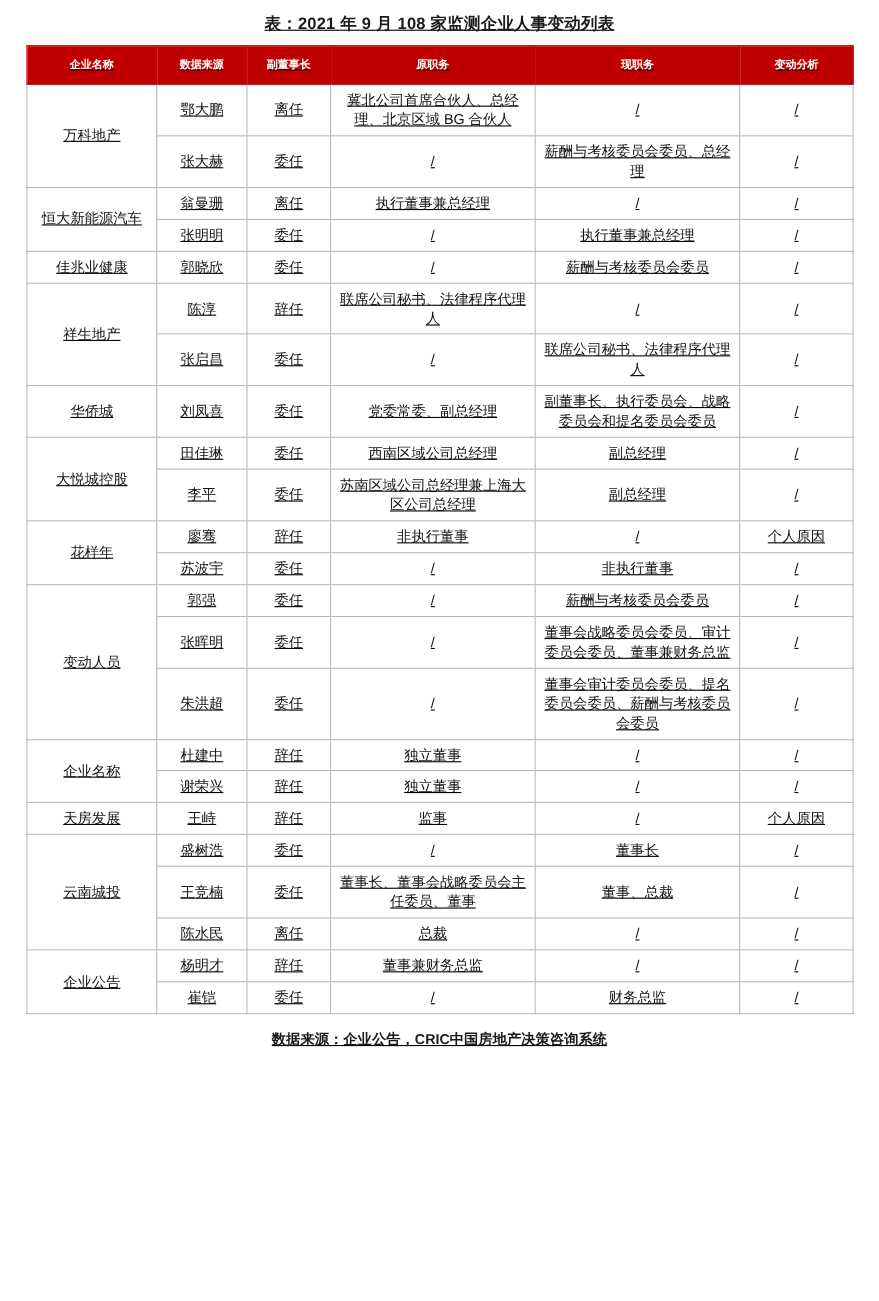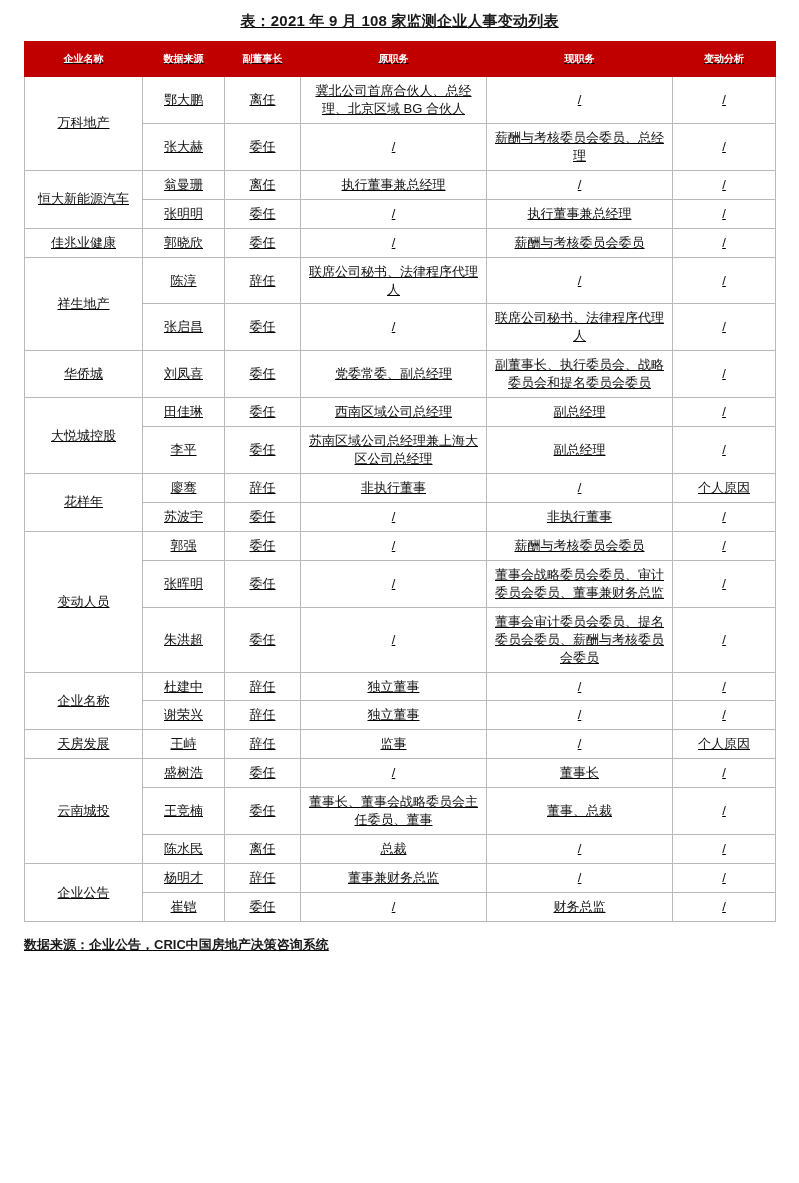--- a/index.html
+++ b/index.html
@@ -57,21 +57,21 @@
     font-size: 13.5px;
   }
   .col1 { width: 118px; }
   .col2 { width: 82px; }
   .col3 { width: 76px; }
   .col4 { width: 186px; }
   .col5 { width: 186px; }
   .col6 { width: 103px; }
   .source {
     width: 751px;
-    text-align: left;
+    text-align: center;
     font-size: 13px;
     font-weight: bold;
     color: #1a1a1a;
     padding: 14px 0 10px 0;
     box-sizing: border-box;
   }
   .thick-sep td {
     border-top: 2px solid #9a9a9a;
   }
 </style>

